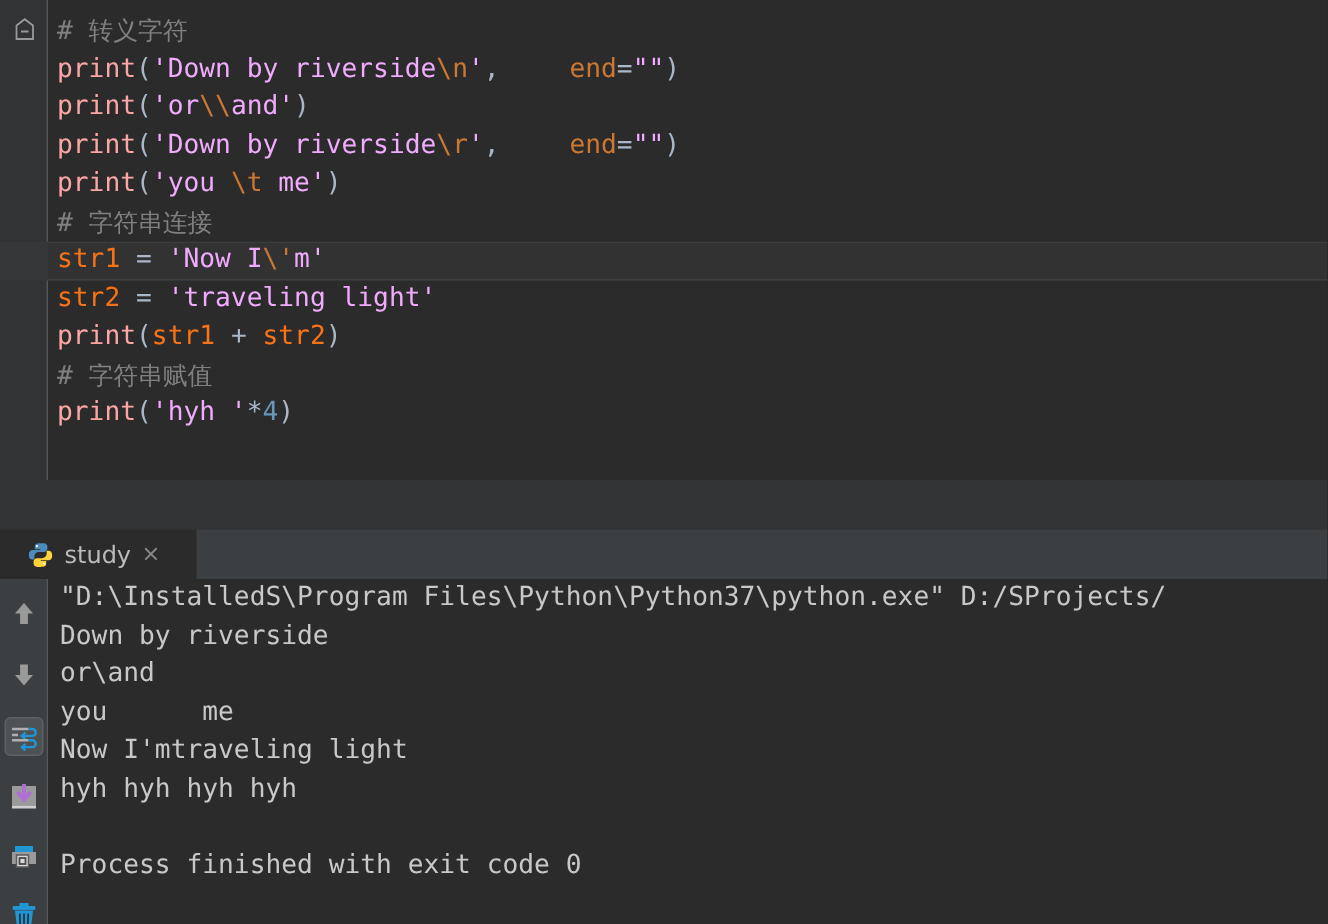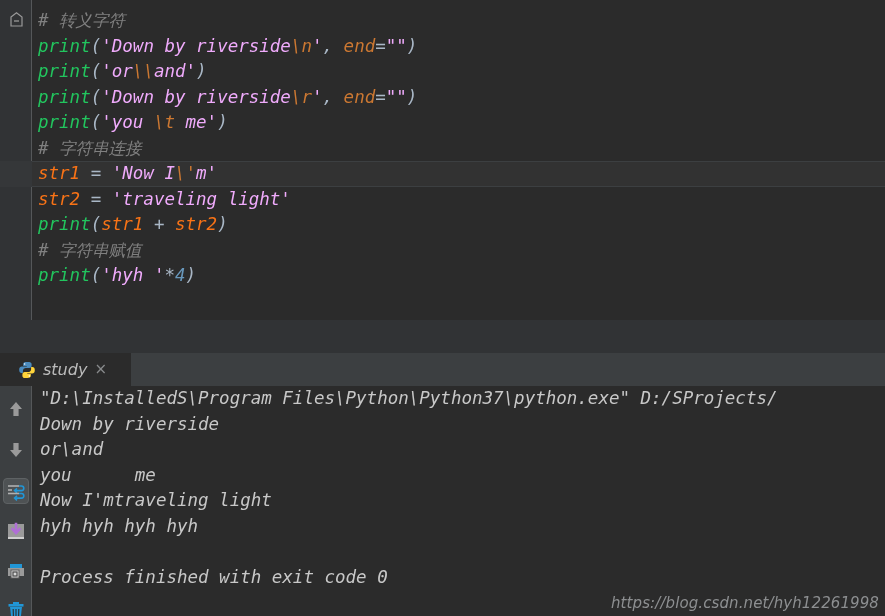--- a/index.html
+++ b/index.html
@@ -14,21 +14,20 @@
     overflow: hidden;
     font-family: "DejaVu Sans Mono", "Liberation Mono", monospace;
     -webkit-font-smoothing: antialiased;
   }
 
   #app {
     position: relative;
     width: 762px;
     height: 616px;
     background: #2b2b2b;
-    font-style: italic;
   }
 
   
   .editor {
     position: absolute;
     left: 0; top: 0;
     width: 885px;
     height: 320px;
     background: #2b2b2b;
     overflow: hidden;
@@ -78,24 +77,24 @@
   .cline.current::before {
     content: "";
     position: absolute;
     left: -32px; top: 0;
     width: 32px; height: 100%;
     background: #353739;
   }
 
   
   .t-com  { color: #808080; }
-  .t-fn   { color: #22c55e; }
+  .t-fn   { color: #fca5a5; }
   .t-str  { color: #f0abfc; }
   .t-esc  { color: #cc7832; }
-  .t-kw   { color: #cc7832; }
+  .t-kw   { color: #cc7832; margin-left: 36px; }
   .t-op   { color: #a9b7c6; }
   .t-num  { color: #6897bb; }
   .t-var  { color: #f97316; }
   .t-paren{ color: #a9b7c6; }
   .cjk { font-family: "DejaVu Sans", "Liberation Sans", sans-serif; font-size: 16.5px; }
 
   
   .gap-strip {
     position: absolute;
     left: 0; top: 320px;
@@ -278,16 +277,15 @@
             <line x1="7.2" y1="9" x2="7.4" y2="16" stroke="#2b2b2b" stroke-width="1.1"></line>
             <line x1="10" y1="9" x2="10" y2="16" stroke="#2b2b2b" stroke-width="1.1"></line>
             <line x1="12.8" y1="9" x2="12.6" y2="16" stroke="#2b2b2b" stroke-width="1.1"></line>
           </svg>
         </div>
       </div>
     <div class="console-sep"></div>
 
     <div class="console-out" id="console-out"><div class="oline">"D:\InstalledS\Program Files\Python\Python37\python.exe" D:/SProjects/</div><div class="oline">Down by riverside</div><div class="oline">or\and</div><div class="oline">you      me</div><div class="oline">Now I'mtraveling light</div><div class="oline">hyh hyh hyh hyh</div><div class="oline"></div><div class="oline">Process finished with exit code 0</div></div>
 
-    <div class="watermark">https://blog.csdn.net/hyh12261998</div>
   </div>
 
 </div>
 
 </body></html>

